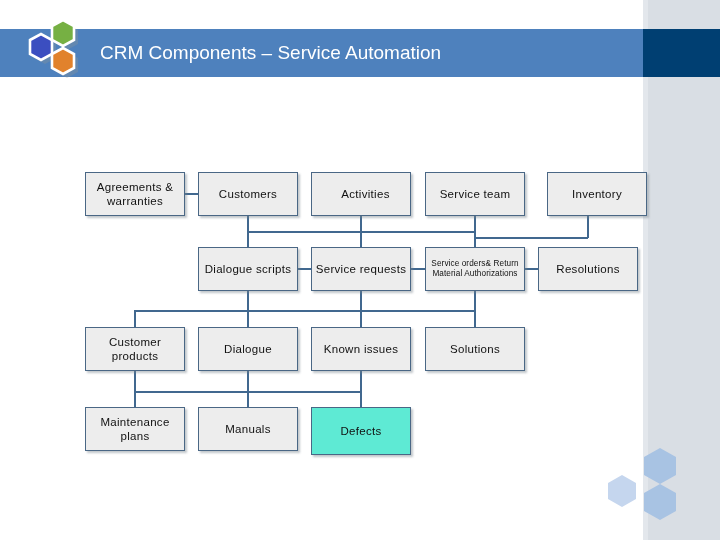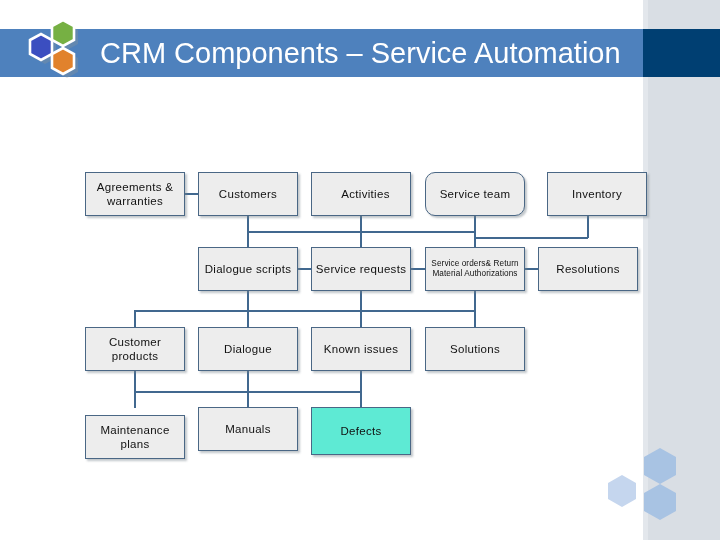--- a/index.html
+++ b/index.html
@@ -54,21 +54,21 @@
     background: #003f72;
   }
   .title-text {
     position: absolute;
     left: 100px;
     top: 29px;
     width: 560px;
     height: 48px;
     line-height: 48px;
     color: #ffffff;
-    font-size: 29px;
+    font-size: 19px;
     font-family: "Liberation Sans", sans-serif;
     white-space: nowrap;
     letter-spacing: 0px;
   }
 
   
   .logo {
     position: absolute;
     left: 16px;
     top: 16px;
@@ -180,21 +180,21 @@
       <div class="conn" style="left: 360px; top: 391px; width: 2px; height: 17px; background: rgb(65, 104, 143);"></div>
       <div class="node" style="left: 85px; top: 172px; width: 100px; height: 44px; background: rgb(237, 237, 237); border-color: rgb(74, 103, 133);">
         <span>Agreements &amp; warranties</span>
       </div>
       <div class="node" style="left: 198px; top: 172px; width: 100px; height: 44px; background: rgb(237, 237, 237); border-color: rgb(74, 103, 133);">
         <span>Customers</span>
       </div>
       <div class="node" style="left: 311px; top: 172px; width: 100px; height: 44px; background: rgb(237, 237, 237); border-color: rgb(74, 103, 133); padding-left: 12px;">
         <span>Activities</span>
       </div>
-      <div class="node" style="left: 425px; top: 172px; width: 100px; height: 44px; background: rgb(237, 237, 237); border-color: rgb(74, 103, 133); border-radius: 10px;">
+      <div class="node" style="left: 425px; top: 172px; width: 100px; height: 44px; background: rgb(237, 237, 237); border-color: rgb(74, 103, 133);">
         <span>Service team</span>
       </div>
       <div class="node" style="left: 538px; top: 172px; width: 100px; height: 44px; background: rgb(237, 237, 237); border-color: rgb(74, 103, 133); margin-left: 9px;">
         <span>Inventory</span>
       </div>
       <div class="node" style="left: 198px; top: 247px; width: 100px; height: 44px; background: rgb(237, 237, 237); border-color: rgb(74, 103, 133); text-align: right;">
         <span>Dialogue scripts</span>
       </div>
       <div class="node small" style="left: 425px; top: 247px; width: 100px; height: 44px; background: rgb(237, 237, 237); border-color: rgb(74, 103, 133);">
         <span>Service orders&amp; Return Material Authorizations</span>
@@ -210,21 +210,21 @@
       </div>
       <div class="node" style="left: 198px; top: 327px; width: 100px; height: 44px; background: rgb(237, 237, 237); border-color: rgb(74, 103, 133);">
         <span>Dialogue</span>
       </div>
       <div class="node" style="left: 311px; top: 327px; width: 100px; height: 44px; background: rgb(237, 237, 237); border-color: rgb(74, 103, 133);">
         <span>Known issues</span>
       </div>
       <div class="node" style="left: 425px; top: 327px; width: 100px; height: 44px; background: rgb(237, 237, 237); border-color: rgb(74, 103, 133);">
         <span>Solutions</span>
       </div>
-      <div class="node" style="left: 85px; top: 407px; width: 100px; height: 44px; background: rgb(237, 237, 237); border-color: rgb(74, 103, 133); margin-top: 8px;">
+      <div class="node" style="left: 85px; top: 407px; width: 100px; height: 44px; background: rgb(237, 237, 237); border-color: rgb(74, 103, 133);">
         <span>Maintenance plans</span>
       </div>
       <div class="node" style="left: 198px; top: 407px; width: 100px; height: 44px; background: rgb(237, 237, 237); border-color: rgb(74, 103, 133);">
         <span>Manuals</span>
       </div>
       <div class="node" style="left: 311px; top: 407px; width: 100px; height: 48px; background: #5eead4; border-color: rgb(74, 103, 133); text-align: right;">
         <span>Defects</span>
       </div>
     </div>
 

